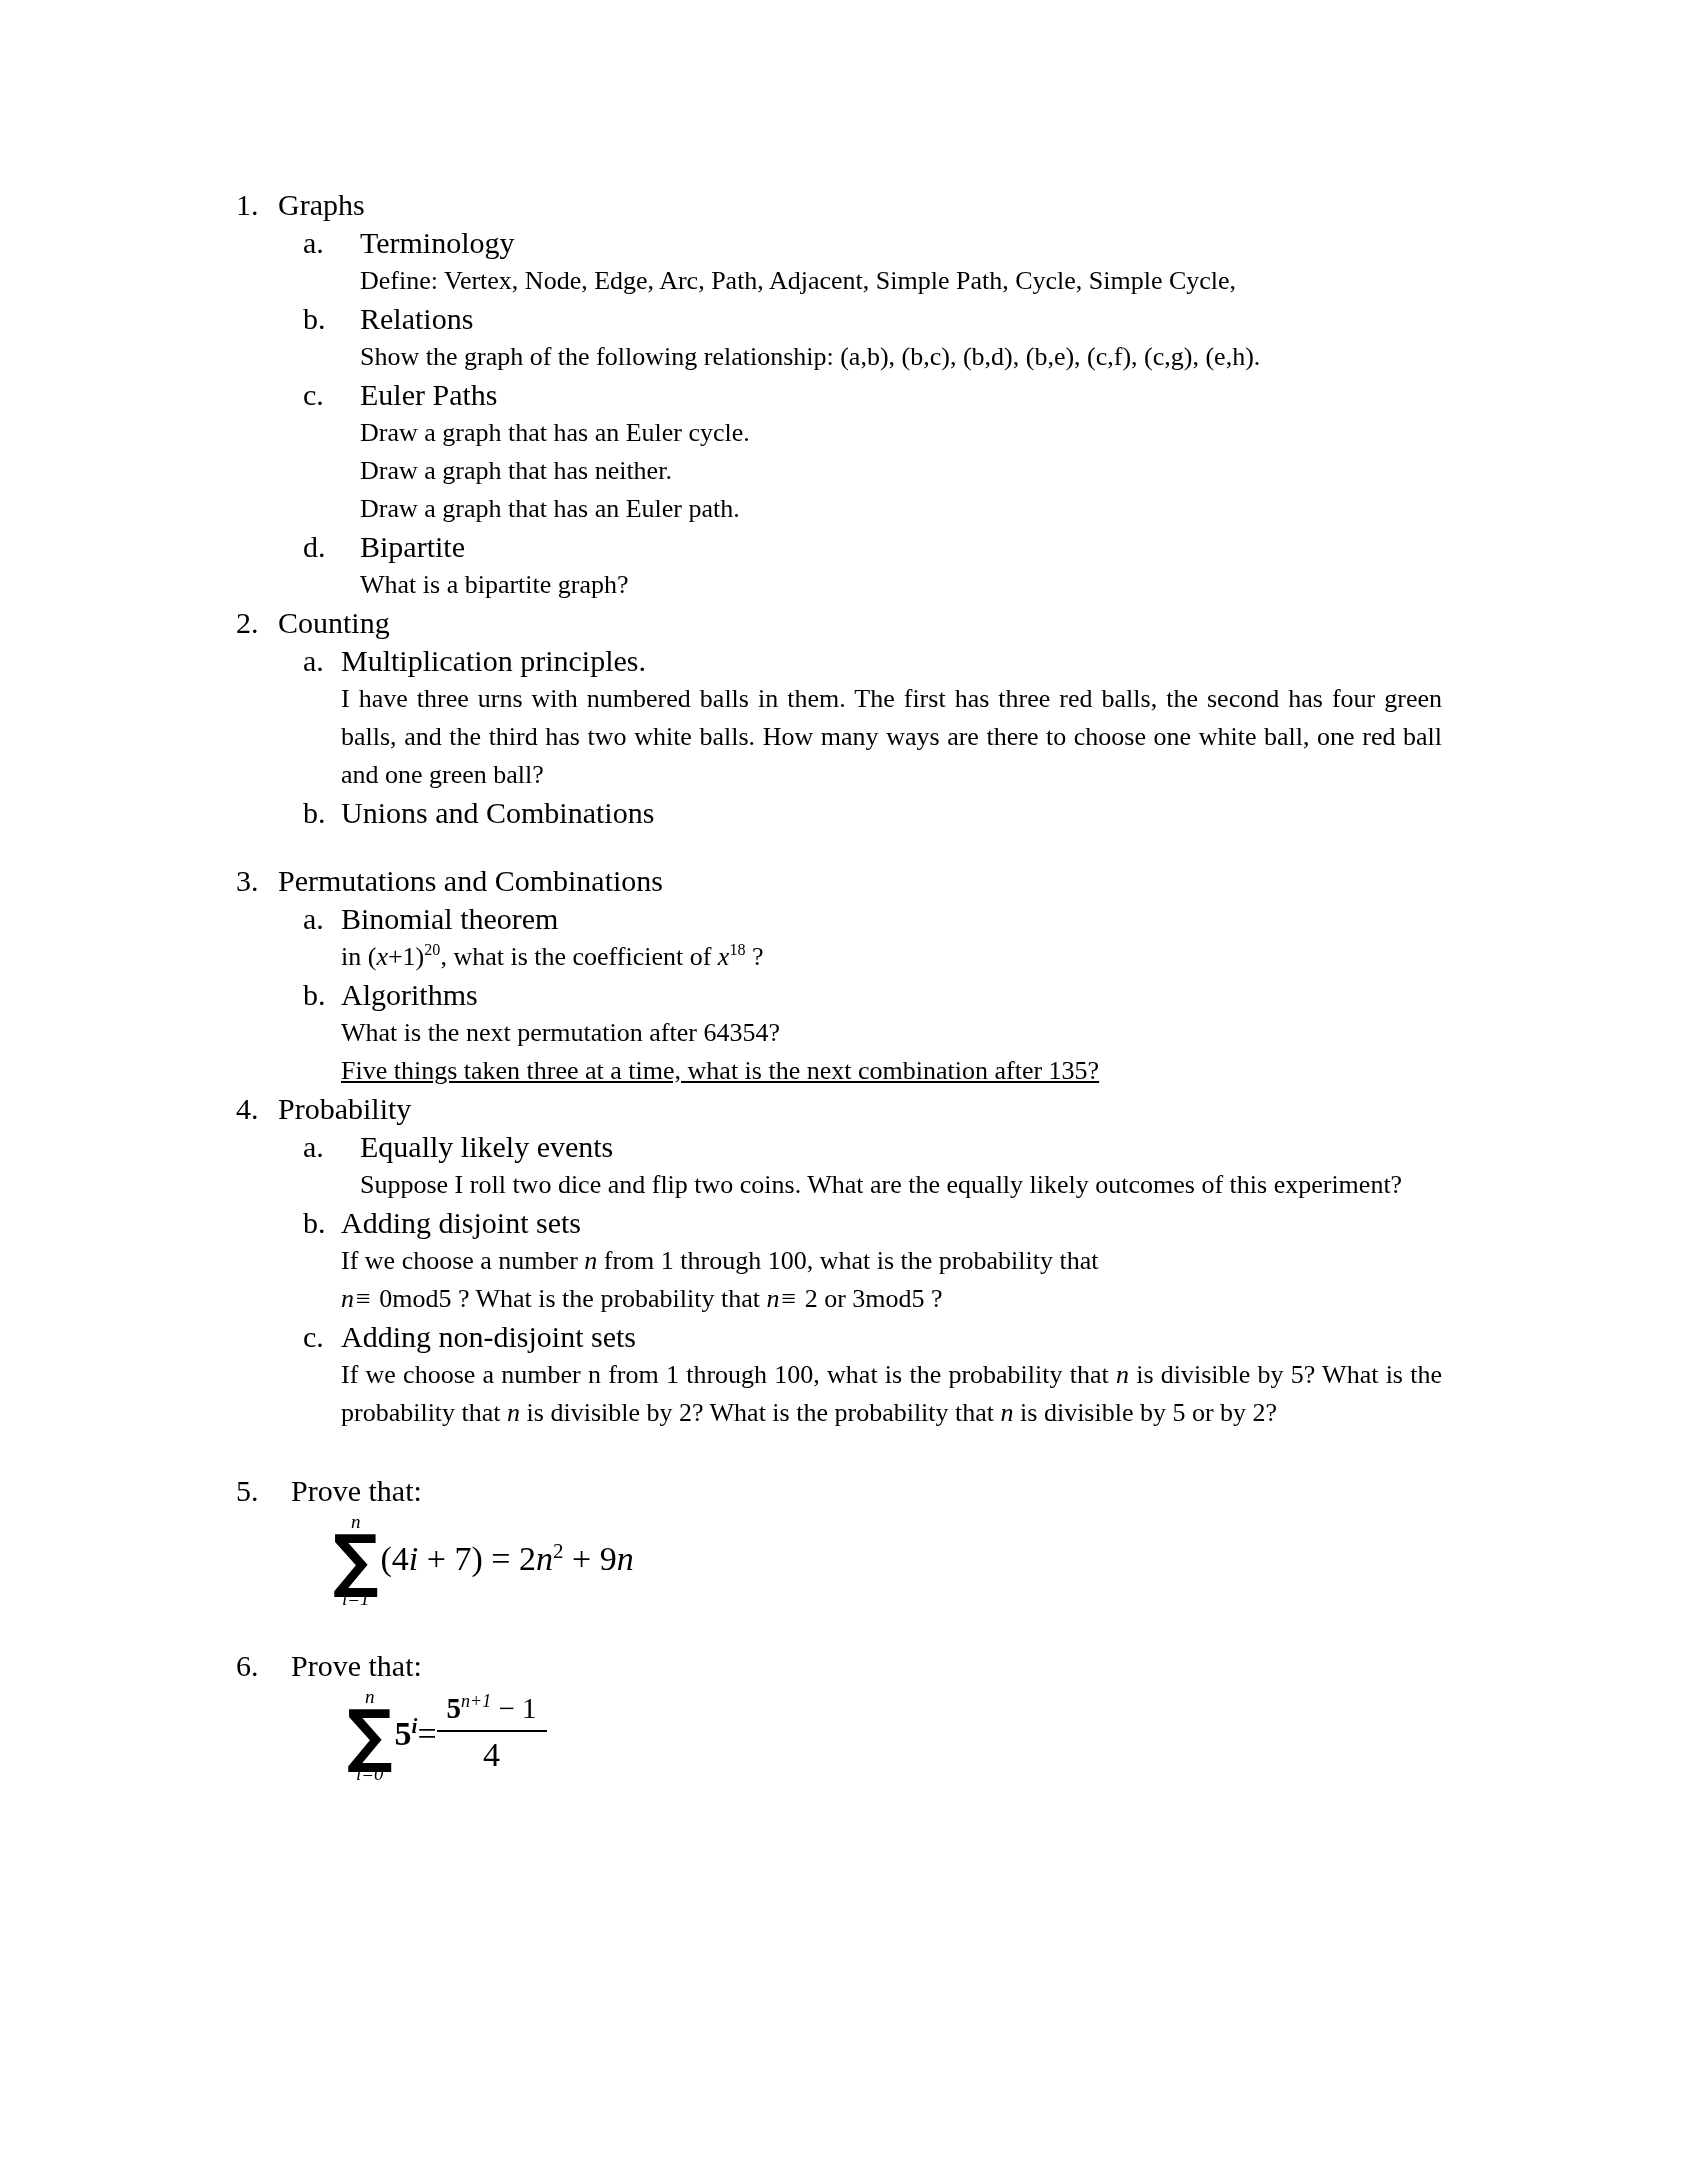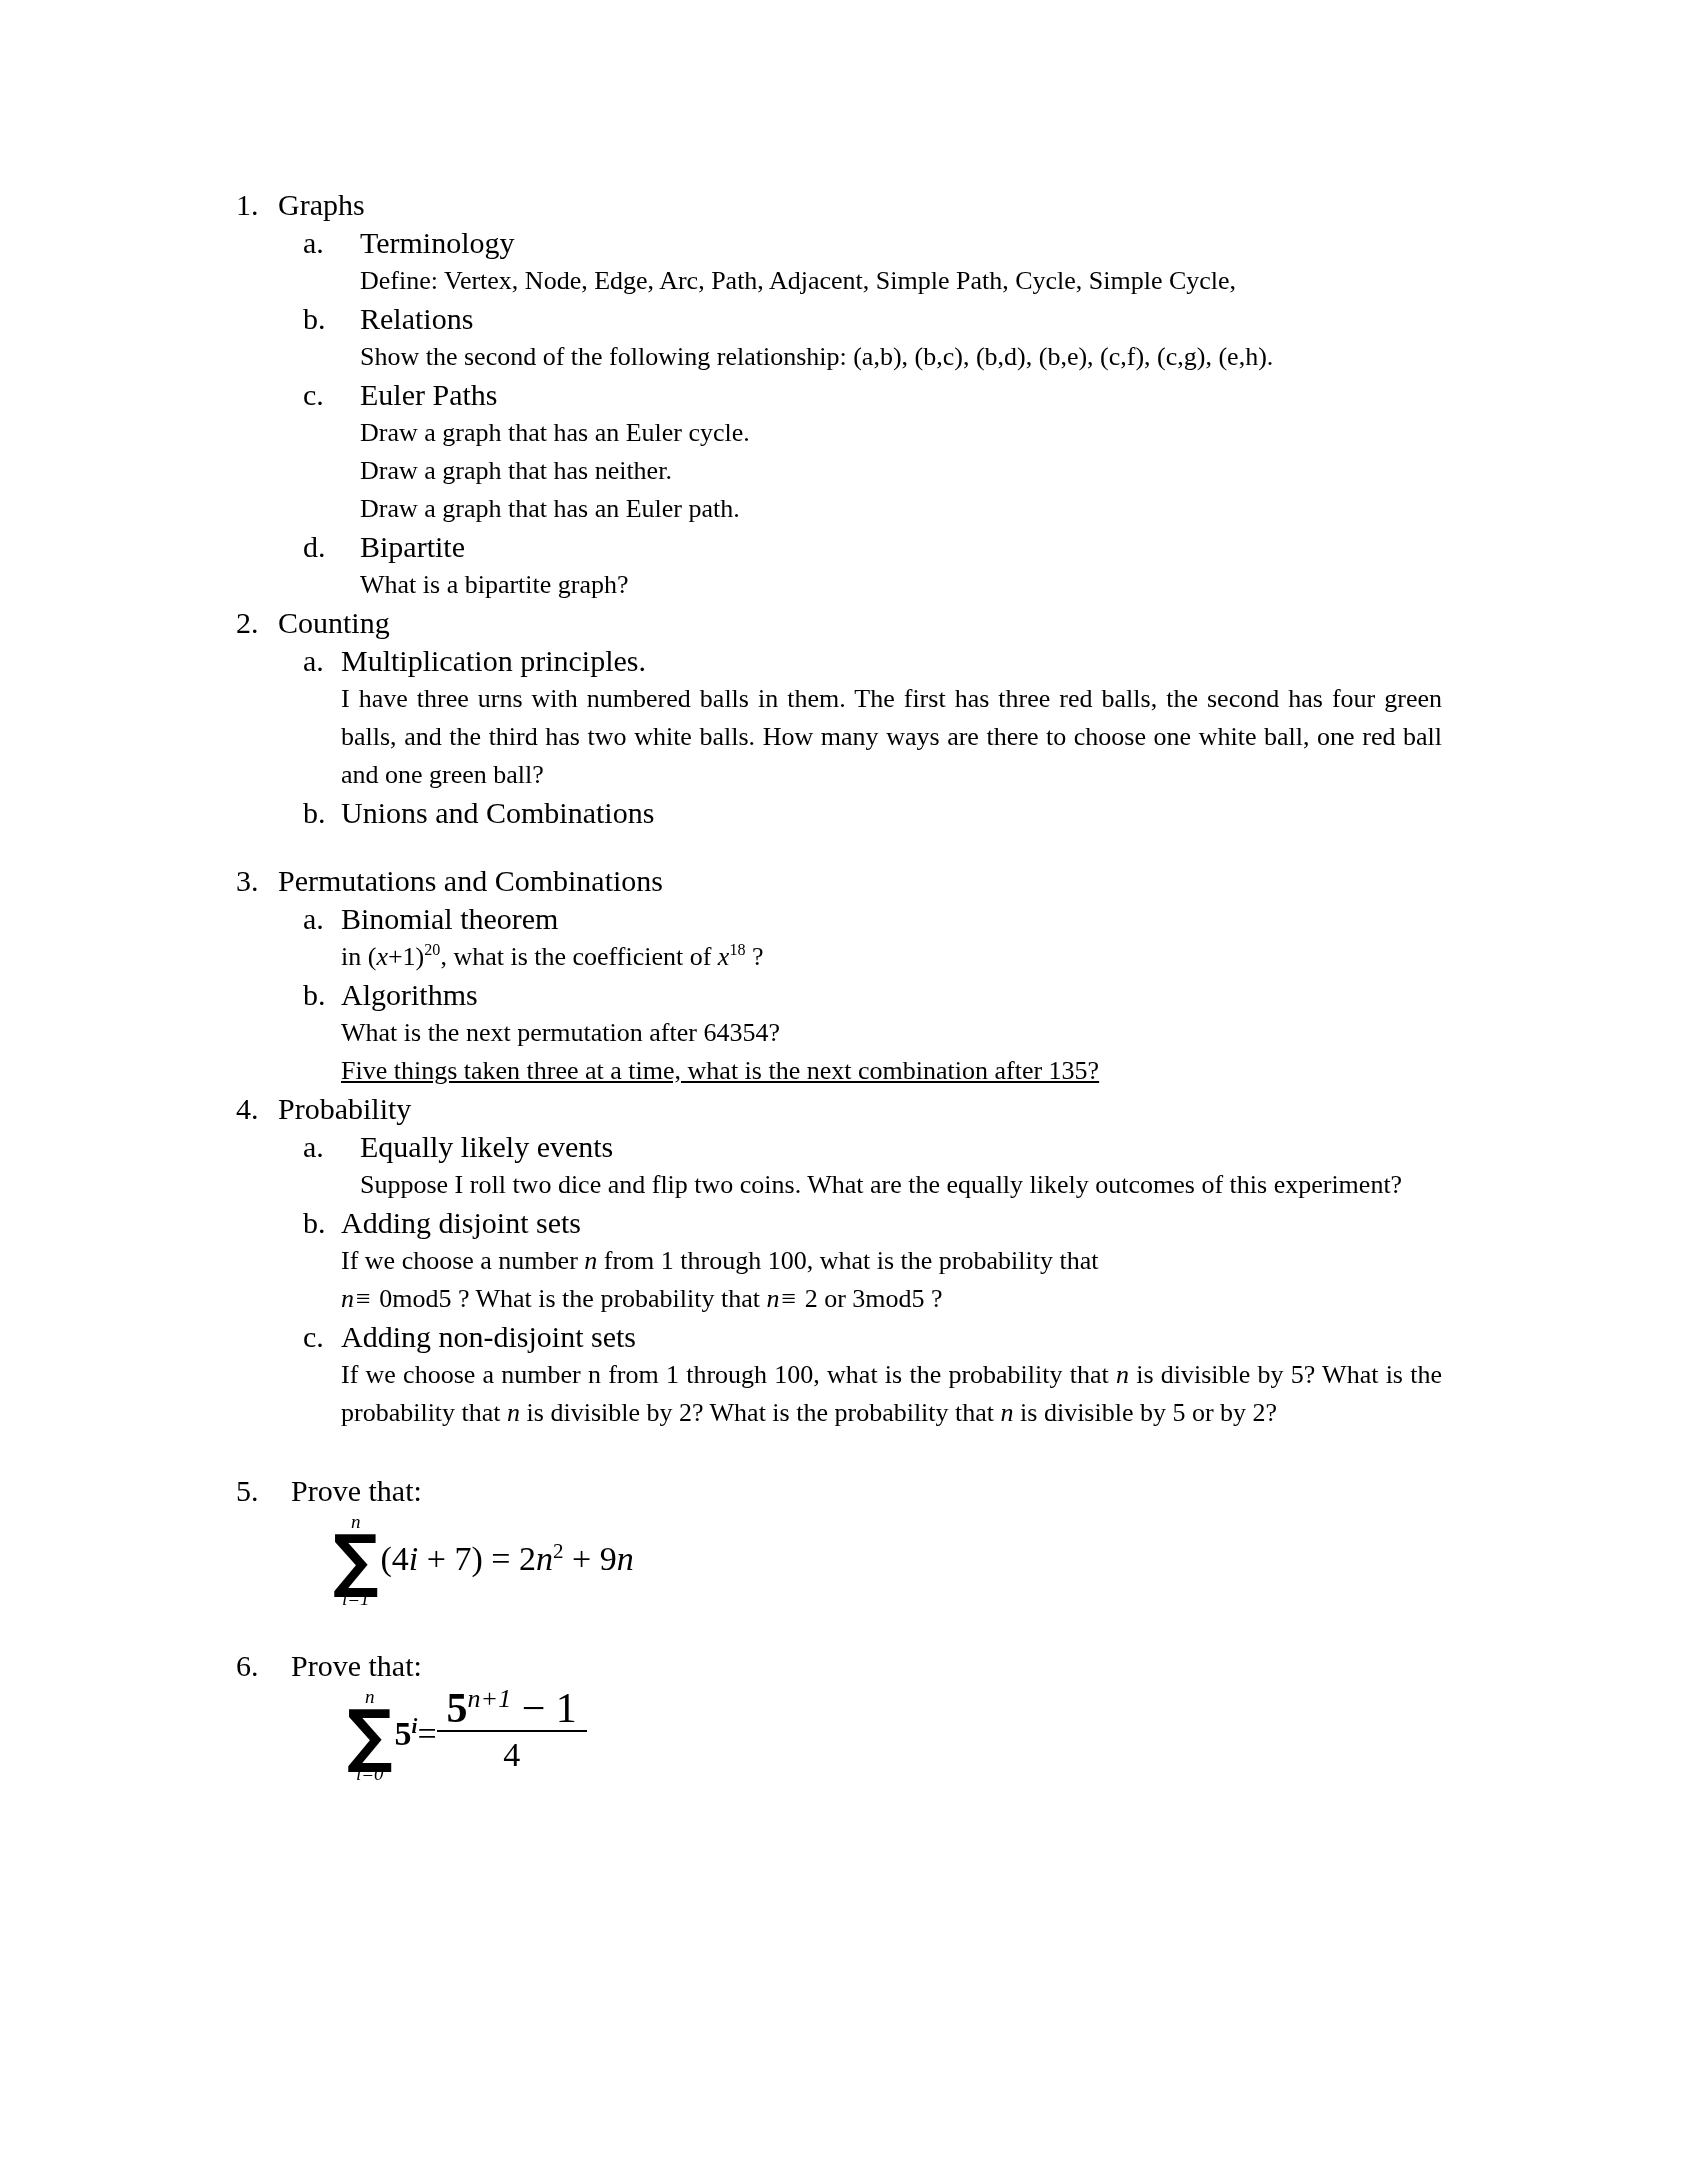--- a/index.html
+++ b/index.html
@@ -118,21 +118,21 @@
     display: inline-block;
     vertical-align: middle;
     text-align: center;
     position: relative;
     top: -2px;
   }
   .frac .numr {
     display: block;
     padding: 0 10px 2px 10px;
     border-bottom: 2px solid #000;
-    font-size: 42px;
+    font-size: 29px;
     line-height: 40px;
   }
   .frac .denr {
     display: block;
     padding: 3px 10px 0 10px;
     font-size: 34px;
     line-height: 40px;
   }
   .bold-math { font-weight: 700; }
 </style>
@@ -152,21 +152,21 @@
       <div class="lvl2">
         <span class="num">a.</span>
         <span>Terminology</span>
       </div>
       <div class="body-text" style="padding-left:57px;">Define: Vertex, Node, Edge, Arc, Path, Adjacent, Simple Path, Cycle, Simple Cycle,</div>
 
       <div class="lvl2">
         <span class="num">b.</span>
         <span>Relations</span>
       </div>
-      <div class="body-text" style="padding-left:57px;">Show the second of the following relationship: (a,b), (b,c), (b,d), (b,e), (c,f), (c,g), (e,h).</div>
+      <div class="body-text" style="padding-left:57px;">Show the graph of the following relationship: (a,b), (b,c), (b,d), (b,e), (c,f), (c,g), (e,h).</div>
 
       <div class="lvl2">
         <span class="num">c.</span>
         <span>Euler Paths</span>
       </div>
       <div class="body-text nojust" style="padding-left:57px;">Draw a graph that has an Euler cycle.</div>
       <div class="body-text nojust" style="padding-left:57px;">Draw a graph that has neither.</div>
       <div class="body-text nojust" style="padding-left:57px;">Draw a graph that has an Euler path.</div>
 
       <div class="lvl2">

